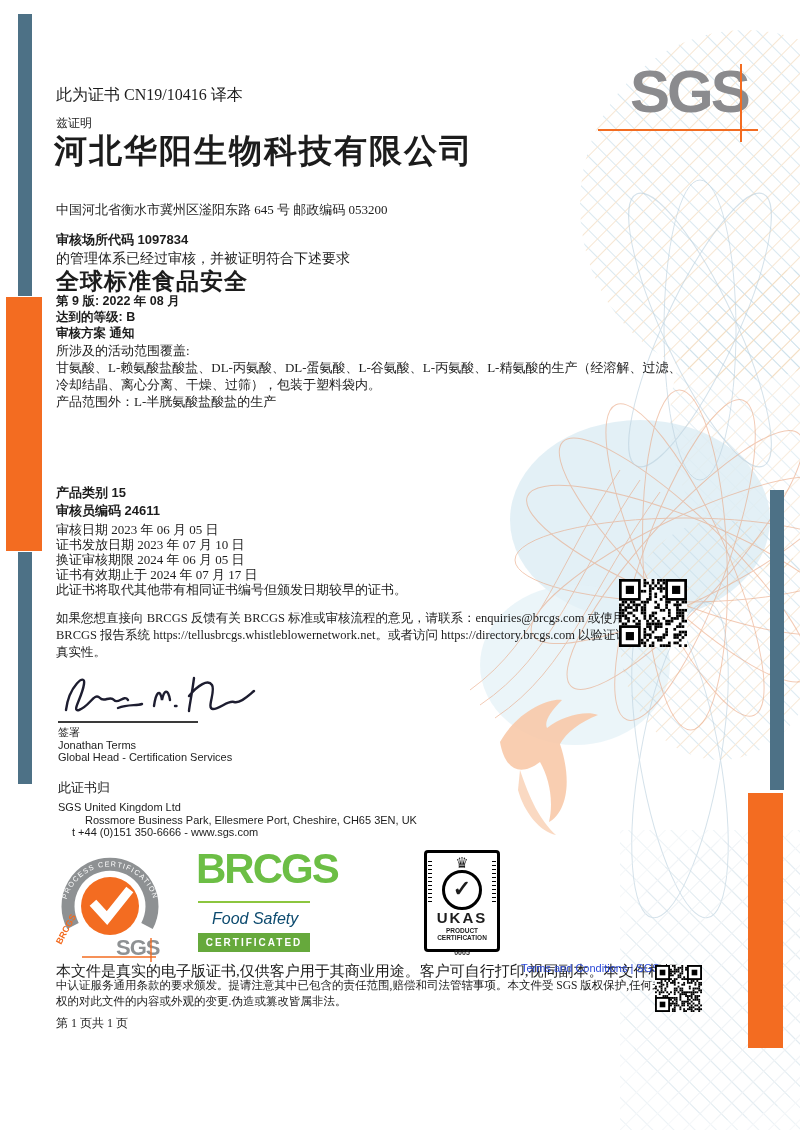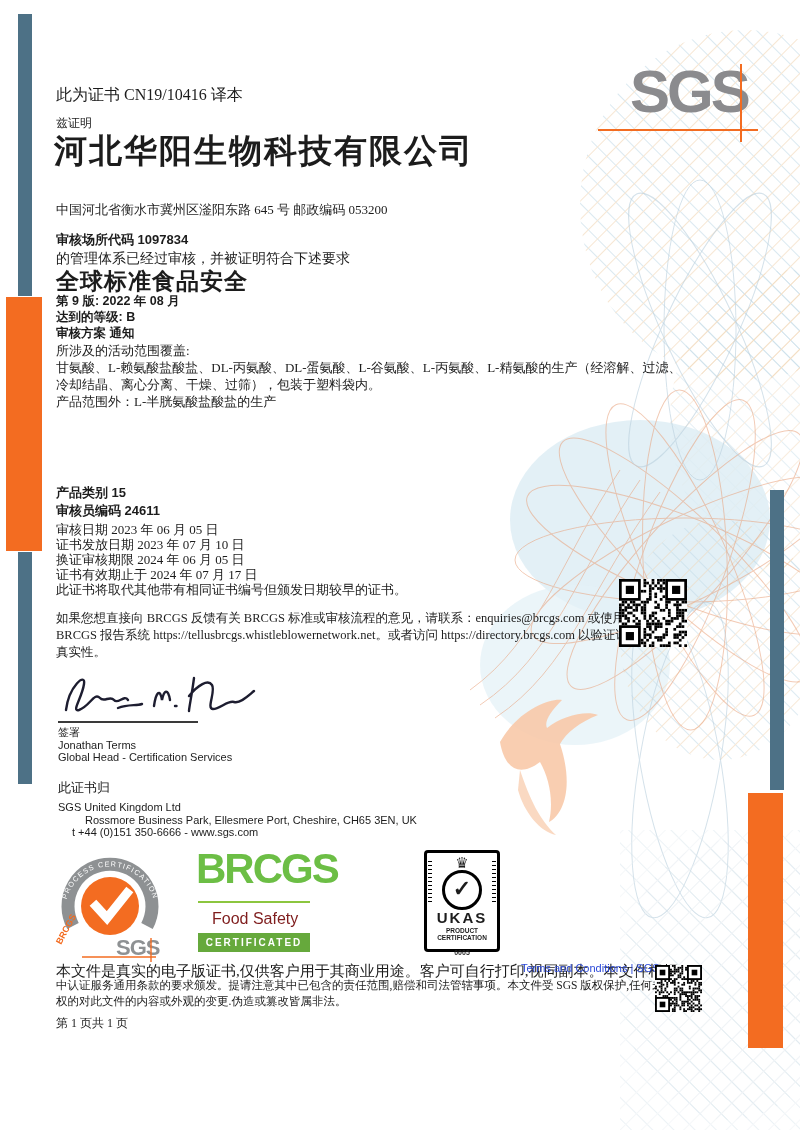--- a/index.html
+++ b/index.html
@@ -18,21 +18,21 @@
   .sgs-vline{position:absolute;left:740px;top:64px;width:2px;height:78px;background:#f36c21;}
   
   .qr{position:absolute;background:#ffffff;}
   
   .sig-line{position:absolute;left:58px;top:721px;width:140px;height:2px;background:#3a3a3a;}
   
   .brcgs-name{position:absolute;left:196px;top:848px;font-family:"Liberation Sans",sans-serif;
               font-weight:bold;font-size:42px;line-height:1;letter-spacing:-2px;color:#6cbe45;}
   .brcgs-rule{position:absolute;left:198px;top:901px;width:112px;height:2px;background:#8cc63f;}
   .brcgs-sub{position:absolute;left:212px;top:910px;font-family:"Liberation Sans",sans-serif;
-             font-size:16px;color:#7f1d1d;}
+             font-size:16px;color:#0c4a6e;font-style:italic;}
   .brcgs-band{position:absolute;left:198px;top:933px;width:112px;height:19px;background:#66a93c;
               color:#fff;font-family:"Liberation Sans",sans-serif;font-weight:bold;font-size:10px;
               letter-spacing:2px;text-align:center;line-height:19px;}
   
   .ukas{position:absolute;left:424px;top:850px;width:70px;height:96px;border:3px solid #000;
         border-radius:4px;background:#fff;text-align:center;font-family:"Liberation Sans",sans-serif;}
   .ukas .ticks{position:absolute;top:8px;width:4px;height:44px;
         background:repeating-linear-gradient(to bottom,#000 0 1px,transparent 1px 4px);}
   .ukas .tl{left:1px;} .ukas .tr{right:1px;}
   .crown{font-size:15px;line-height:1;margin-top:2px;}

